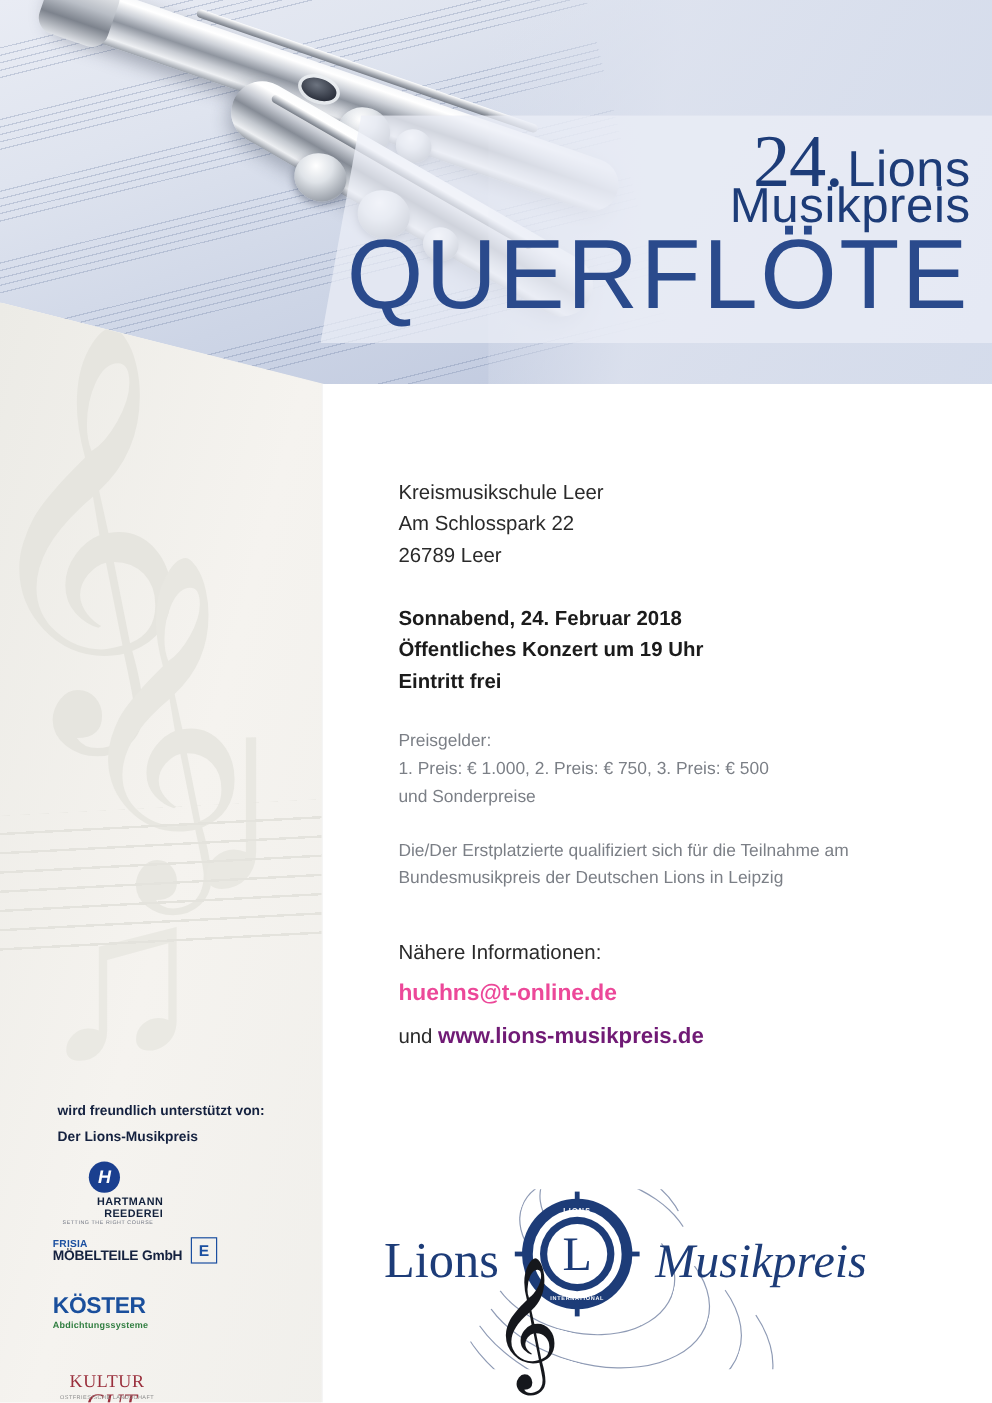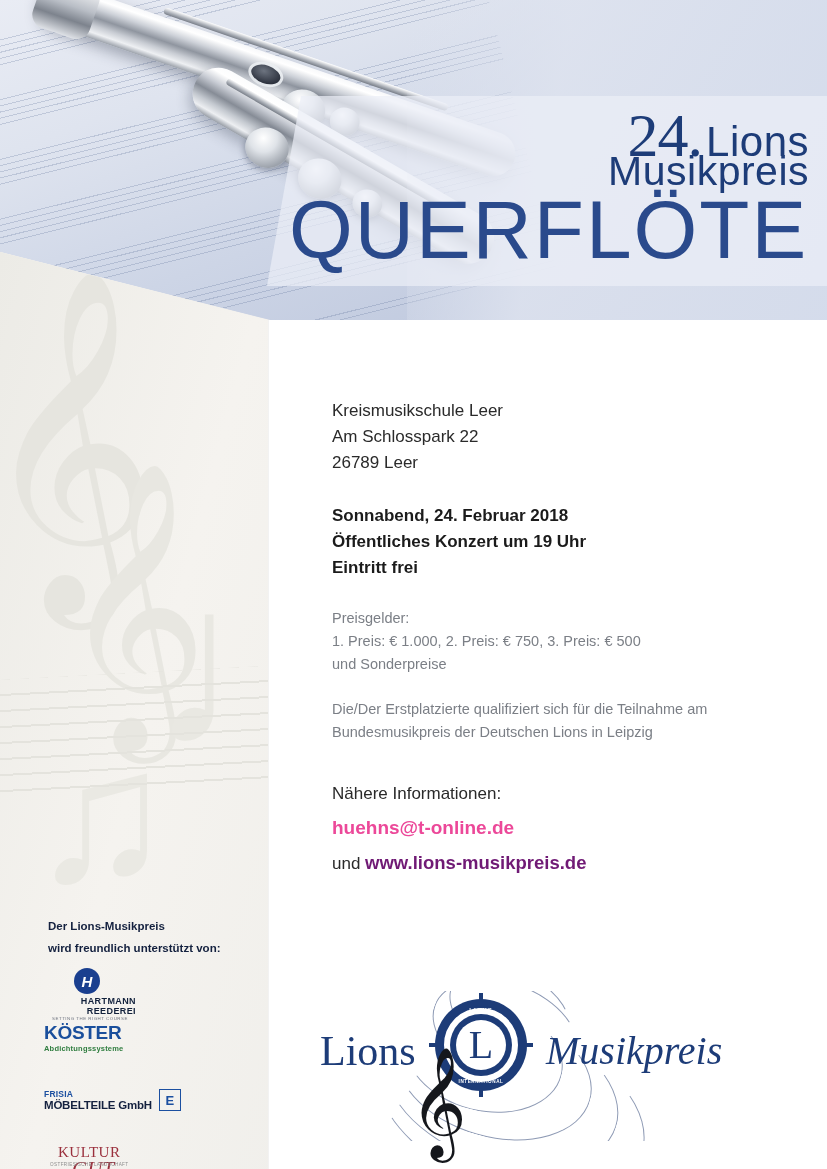--- a/index.html
+++ b/index.html
@@ -488,43 +488,43 @@
 
   <div class="sidebar">
     <div class="sidebar-grad"></div>
     <div class="wm c1">𝄞</div>
     <div class="wm c2">𝄞</div>
     <div class="wm n1">♩</div>
     <div class="wm n2">♫</div>
     <div class="wm staff"></div>
 
     <div class="sponsor-intro">
+      <div>wird freundlich unterstützt von:</div>
       <div>Der Lions-Musikpreis</div>
-      <div>wird freundlich unterstützt von:</div>
     </div>
 
     <div class="sponsors">
 
       <div class="sponsor sp-hartmann">
         <div class="mark">H</div>
         <div class="nm">HARTMANN REEDEREI</div>
         <div class="sub">SETTING THE RIGHT COURSE</div>
-      </div>
-
-      <div class="sponsor sp-koester" style="margin-top:14px;">
-        <div class="nm">KÖSTER</div>
-        <div class="sub">Abdichtungssysteme</div>
       </div>
 
       <div class="sponsor sp-frisia" style="margin-top:12px;">
         <div class="txt">
           <div class="l1">FRISIA</div>
           <div class="l2">MÖBELTEILE GmbH</div>
         </div>
         <div class="box">E</div>
+      </div>
+
+      <div class="sponsor sp-koester" style="margin-top:14px;">
+        <div class="nm">KÖSTER</div>
+        <div class="sub">Abdichtungssysteme</div>
       </div>
 
       <div class="sponsor sp-kultur" style="margin-top:18px; height:58px;">
         <div class="l0">OSTFRIESISCHE LANDSCHAFT</div>
         <div class="l1">KULTUR</div>
         <div class="l2">GUT</div>
       </div>
 
     </div>
   </div>

